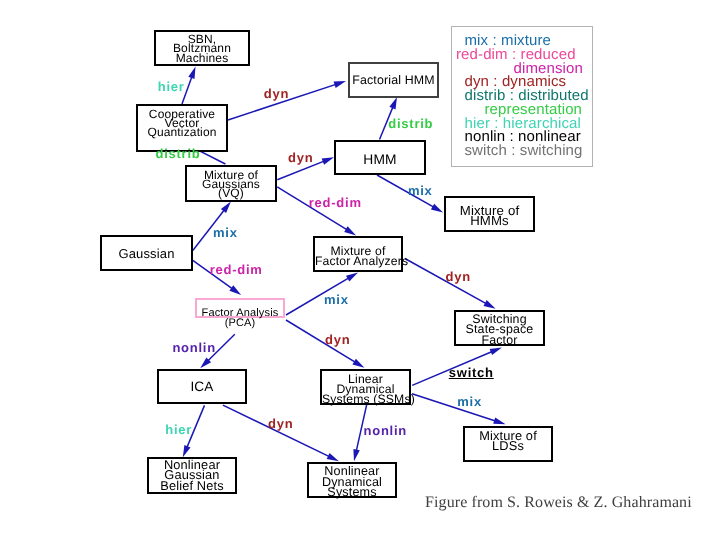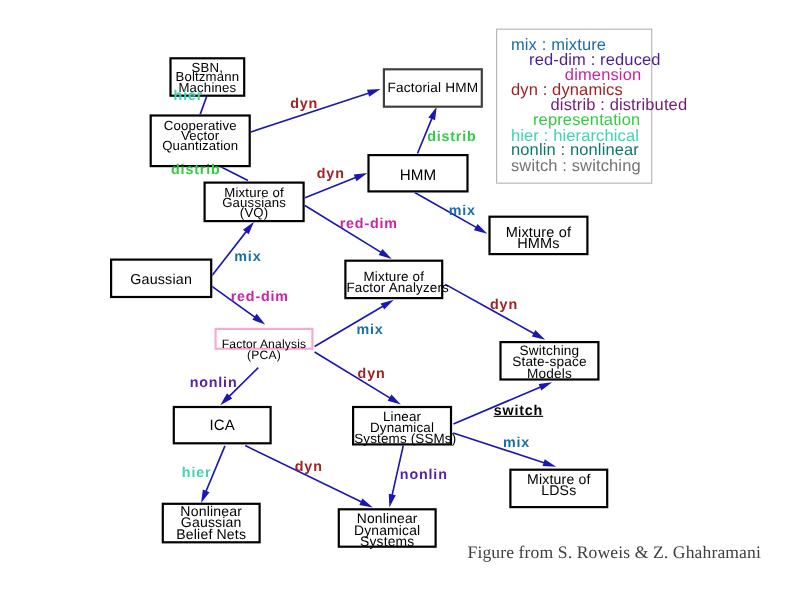--- a/index.html
+++ b/index.html
@@ -94,21 +94,21 @@
       </g>
     <g class="edge">
         <line x1="412.0" y1="393.7" x2="499.3" y2="422.2" stroke="#1a17b5" stroke-width="1.5"></line>
         <polygon points="505.6,424.3 493.2,423.7 495.2,417.4" fill="#1a17b5"></polygon>
       </g>
     <g class="edge">
         <line x1="366.7" y1="404.7" x2="355.4" y2="454.9" stroke="#1a17b5" stroke-width="1.5"></line>
         <polygon points="354.0,461.3 353.4,448.9 359.8,450.3" fill="#1a17b5"></polygon>
       </g>
   </svg>
-  <div class="node" style="left:154px;top:30px;width:69px;height:36px;border:2px solid #000000;padding-top:2.80px;font-size:12.0px;line-height:9.4px;margin-top:22px;">
+  <div class="node" style="left:154px;top:30px;width:96px;height:36px;border:2px solid #000000;padding-top:2.80px;font-size:12.0px;line-height:9.4px;">
       <span>SBN,</span>
       <span>Boltzmann</span>
       <span>Machines</span>
     </div>
   <div class="node" style="left:136px;top:104px;width:92px;height:48px;border:2px solid #000000;padding-top:3.70px;font-size:12.0px;line-height:9.15px;">
       <span>Cooperative</span>
       <span>Vector</span>
       <span>Quantization</span>
     </div>
   <div class="node" style="left:348px;top:62px;width:91px;height:36px;border:2px solid #404040;padding-top:11.70px;font-size:12.4px;line-height:9.4px;">
@@ -133,21 +133,21 @@
       <span>Mixture of</span>
       <span>Factor Analyzers</span>
     </div>
   <div class="node" style="left:195px;top:298px;width:90px;height:20px;border:2px solid #f9a8d4;padding-top:8.20px;font-size:11px;line-height:10.2px;">
       <span>Factor Analysis</span>
       <span>(PCA)</span>
     </div>
   <div class="node" style="left:454px;top:310px;width:91px;height:36px;border:2px solid #000000;padding-top:1.90px;font-size:12.4px;line-height:10.6px;">
       <span>Switching</span>
       <span>State-space</span>
-      <span>Models</span>
+      <span>Factor</span>
     </div>
   <div class="node" style="left:157px;top:369px;width:90px;height:35px;border:2px solid #000000;padding-top:10.90px;font-size:13.6px;line-height:9.4px;">
       <span>ICA</span>
     </div>
   <div class="node" style="left:320px;top:369px;width:91px;height:36px;border:2px solid #000000;padding-top:3.00px;font-size:12.2px;line-height:10.0px;">
       <span>Linear</span>
       <span>Dynamical</span>
       <span>Systems (SSMs)</span>
     </div>
   <div class="node" style="left:463px;top:426px;width:90px;height:36px;border:2px solid #000000;padding-top:3.00px;font-size:12.8px;line-height:10.4px;">
@@ -177,23 +177,23 @@
   <div class="elabel" style="left:325.1px;top:333.1px;color:#a02222;">dyn</div>
   <div class="elabel" style="left:445.5px;top:270.0px;color:#a02222;">dyn</div>
   <div class="elabel" style="left:172.4px;top:340.9px;color:#5522aa;">nonlin</div>
   <div class="elabel" style="left:165.3px;top:422.9px;color:#3fd4b4;">hier</div>
   <div class="elabel" style="left:268.0px;top:417.2px;color:#a02222;">dyn</div>
   <div class="elabel" style="left:448.8px;top:365.8px;color:#000000;text-decoration:underline;">switch</div>
   <div class="elabel" style="left:457.3px;top:395.4px;color:#1a6ea8;">mix</div>
   <div class="elabel" style="left:363.5px;top:424.2px;color:#5522aa;">nonlin</div>
   <div id="legend" style="left:451px;top:26px;width:142px;height:141px;">
       <div class="lrow" style="left:12.5px;top:6.00px;color:#1a6ea8;">mix : mixture</div>
-      <div class="lrow" style="left:29px;top:19.78px;color:#4c1d95;">red-dim : reduced</div>
+      <div class="lrow" style="left:4px;top:19.78px;color:#ec4899;">red-dim : reduced</div>
       <div class="lrow" style="left:61.5px;top:33.56px;color:#cc22a8;">dimension</div>
       <div class="lrow" style="left:12.5px;top:47.34px;color:#a02222;">dyn : dynamics</div>
-      <div class="lrow" style="left:12.5px;top:61.12px;color:#701a75;margin-left:36px;">distrib : distributed</div>
+      <div class="lrow" style="left:12.5px;top:61.12px;color:#0f766e;">distrib : distributed</div>
       <div class="lrow" style="left:32.5px;top:74.90px;color:#33cc44;">representation</div>
       <div class="lrow" style="left:12.5px;top:88.68px;color:#3fd4b4;">hier : hierarchical</div>
-      <div class="lrow" style="left:12.5px;top:102.46px;color:#0f766e;text-align:center;">nonlin : nonlinear</div>
+      <div class="lrow" style="left:12.5px;top:102.46px;color:#000000;text-align:center;">nonlin : nonlinear</div>
       <div class="lrow" style="left:12.5px;top:116.24px;color:#737373;">switch : switching</div>
     </div>
   <div id="caption" style="left:425px;top:494px;">Figure from S. Roweis &amp; Z. Ghahramani</div>
 </div>
 
 </body></html>

